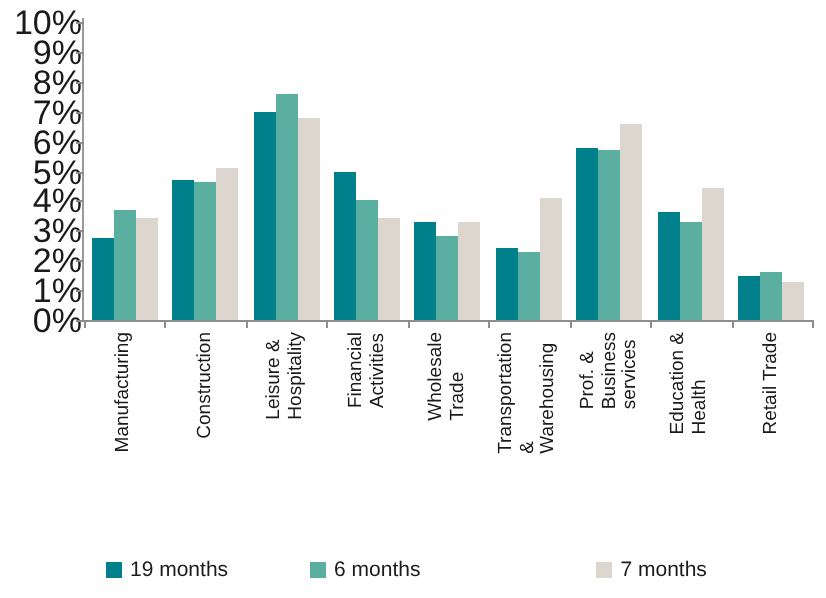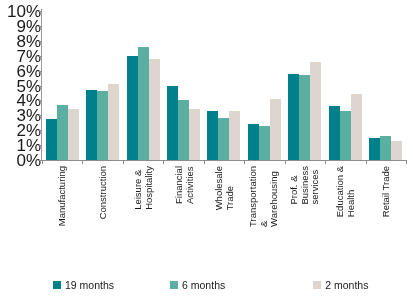--- a/index.html
+++ b/index.html
@@ -134,21 +134,21 @@
     display: flex;
   }
   .legend-item {
     display: flex;
     align-items: center;
     font-size: 10.5px;
     color: #1a1a1a;
     white-space: nowrap;
   }
   .legend-item.i0 { margin-left: 53px; }
-  .legend-item.i1 { margin-left: 56px; }
+  .legend-item.i1 { margin-left: 41px; }
   .legend-item.i2 { margin-left: 88px; }
   .swatch {
     width: 8px; height: 8px;
     margin-right: 4px;
     flex: none;
   }
   .swatch.s0 { background: #00808a; }
   .swatch.s1 { background: #5bafa0; }
   .swatch.s2 { background: #ddd6ce; }
 </style>
@@ -306,17 +306,17 @@
       <div class="legend-item i0">
         <span class="swatch s0" style="background: rgb(0, 128, 138);"></span>
         <span>19 months</span>
       </div>
       <div class="legend-item i1">
         <span class="swatch s1" style="background: rgb(91, 175, 160);"></span>
         <span>6 months</span>
       </div>
       <div class="legend-item i2">
         <span class="swatch s2" style="background: rgb(221, 214, 206);"></span>
-        <span>2 months</span>
+        <span>7 months</span>
       </div>
     </div>
 
 </div>
 
 </body></html>

